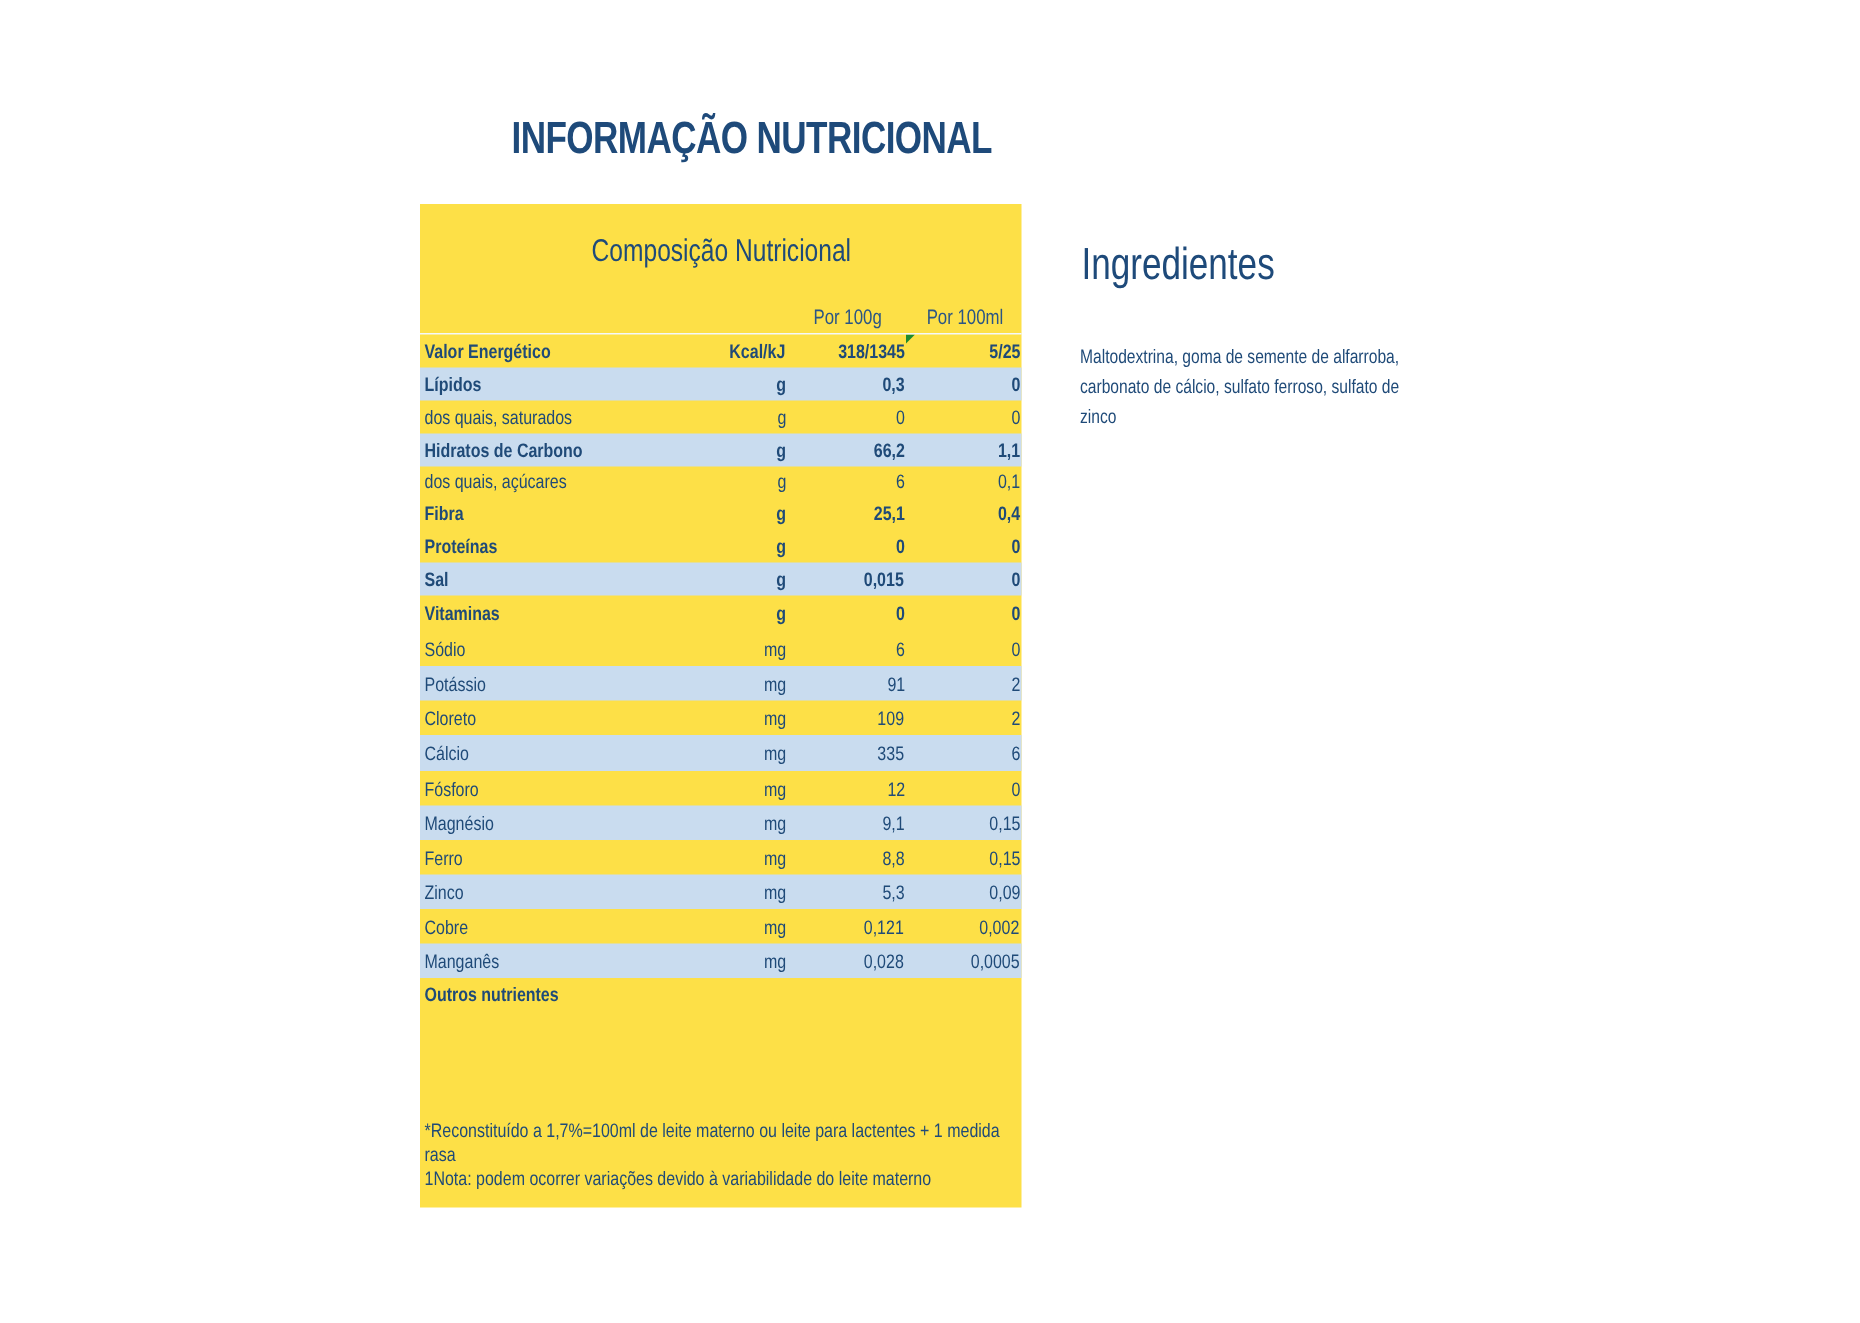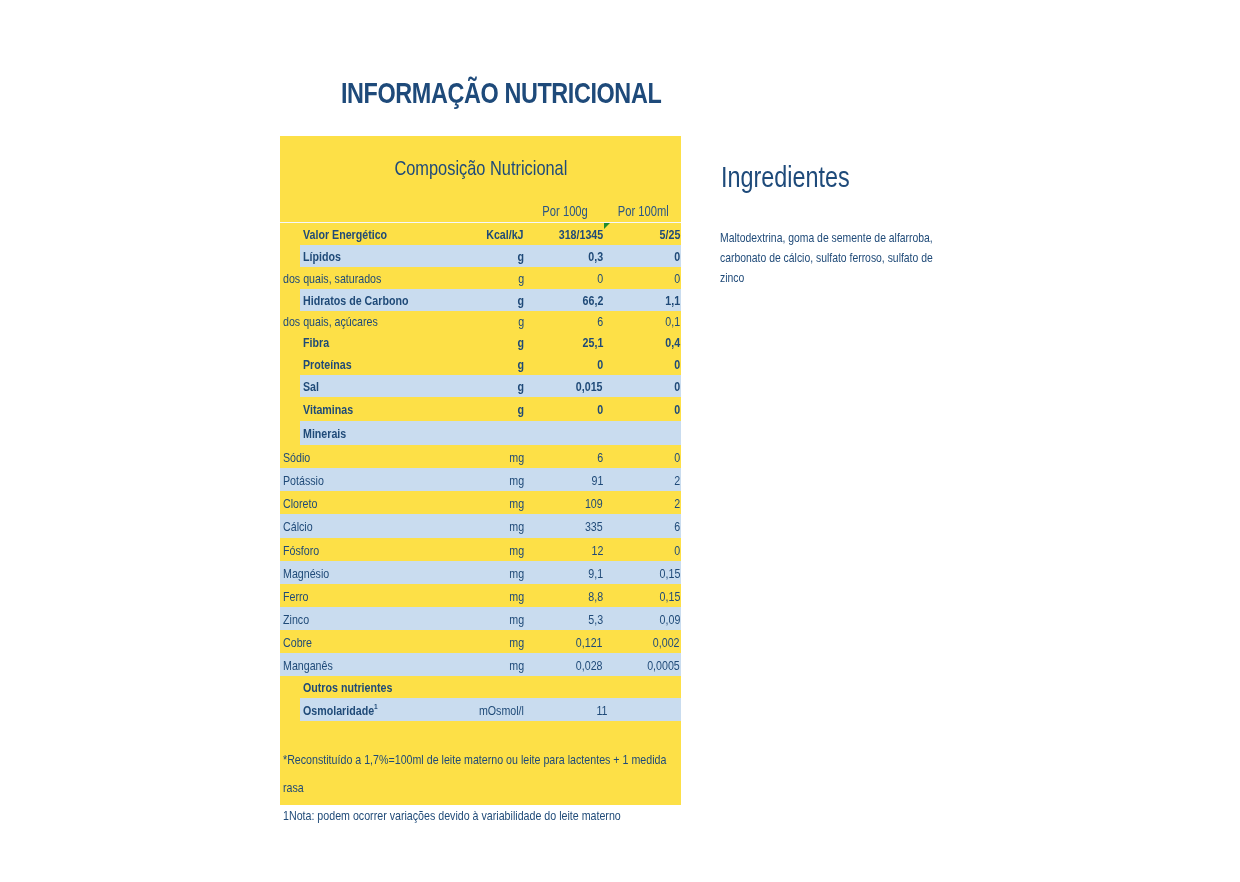--- a/index.html
+++ b/index.html
@@ -12,33 +12,33 @@
            background: #fde047; }
   .panel-title { position: absolute; left: 0; width: 100%; top: 20px; text-align: center;
                  font-size: 21px; color: #1e4a7a; }
   .panel-title span { display: inline-block; transform: scaleX(0.78); }
   .col-head { position: absolute; top: 67px; font-size: 14px; color: #2a5585; white-space: nowrap; }
   .col-head span { display: inline-block; transform: scaleX(0.8); transform-origin: right top; }
   .rows { position: absolute; left: 0; top: 86px; width: 100%; border-top: 1px solid #f4f8fc; }
   .row { position: relative; height: 22px; font-size: 13px; color: #1f4a78; }
   .row.dark { background: #c9dcef; }
   .row.tall { height: 23px; text-align: right; }
-  .row.bold { font-weight: bold; margin-left: 20px; }
+  .row.bold { font-weight: bold; }
   .row .cell { position: absolute; top: 50%; transform: translateY(-50%) scaleX(0.82);
                white-space: nowrap; }
   .row .name { left: 3px; transform-origin: left center; }
   .row .unit { right: 157px; transform-origin: right center; }
   .row .v100g { right: 78px; transform-origin: right center; }
   .row .v100ml { right: 1px; transform-origin: right center; }
   .row .v100g-osm { right: 74px; transform-origin: right center; }
   .sup { font-size: 8px; vertical-align: super; }
   .flag { position: absolute; left: 324px; top: 87px; width: 0; height: 0;
           border-top: 6px solid #1f8a2e; border-right: 6px solid transparent; }
   .footnotes { position: absolute; left: 3px; top: 610px; width: 395px; font-size: 13px;
-               line-height: 28px; color: #1f4a78; }
+               line-height: 16px; color: #1f4a78; }
   .footnotes p { margin: 0; transform: scaleX(0.82); transform-origin: left top; width: 122%; }
   .ing-title { position: absolute; left: 721px; top: 160px; font-size: 30px; color: #1e4a7a;
                transform: scaleX(0.78); transform-origin: left top; white-space: nowrap; }
   .ing-text { position: absolute; left: 720px; top: 228px; width: 290px; font-size: 13px;
               line-height: 20px; color: #1f4a78; transform: scaleX(0.8); transform-origin: left top; }
 </style>
 </head>
 <body>
 
 <div class="main-title">INFORMAÇÃO NUTRICIONAL</div>
@@ -98,23 +98,20 @@
       <span class="cell unit">g</span>
       <span class="cell v100g">0,015</span>
       <span class="cell v100ml">0</span>
     </div>
     <div class="row bold" style="height:24px;">
       <span class="cell name">Vitaminas</span>
       <span class="cell unit">g</span>
       <span class="cell v100g">0</span>
       <span class="cell v100ml">0</span>
     </div>
-    <div class="row bold dark" style="height:24px;">
-      <span class="cell name">Minerais</span>
-    </div>
     <div class="row tall">
       <span class="cell name">Sódio</span>
       <span class="cell unit">mg</span>
       <span class="cell v100g">6</span>
       <span class="cell v100ml">0</span>
     </div>
     <div class="row tall dark">
       <span class="cell name">Potássio</span>
       <span class="cell unit">mg</span>
       <span class="cell v100g">91</span>
@@ -164,25 +161,20 @@
     </div>
     <div class="row tall dark">
       <span class="cell name">Manganês</span>
       <span class="cell unit">mg</span>
       <span class="cell v100g">0,028</span>
       <span class="cell v100ml">0,0005</span>
     </div>
     <div class="row bold">
       <span class="cell name">Outros nutrientes</span>
     </div>
-    <div class="row bold tall dark">
-      <span class="cell name"><span>Osmolaridade</span><span class="sup">1</span></span>
-      <span class="cell unit" style="font-weight:normal;">mOsmol/l</span>
-      <span class="cell v100g-osm" style="font-weight:normal;">11</span>
-    </div>
   </div>
 
   <div class="footnotes">
     <p>*Reconstituído a 1,7%=100ml de leite materno ou leite para lactentes + 1 medida rasa</p>
     <p>1Nota: podem ocorrer variações devido à variabilidade do leite materno</p>
   </div>
 </div>
 
 <div class="ing-title">Ingredientes</div>
 <div class="ing-text">Maltodextrina, goma de semente de alfarroba, carbonato de cálcio, sulfato ferroso, sulfato de zinco</div>

